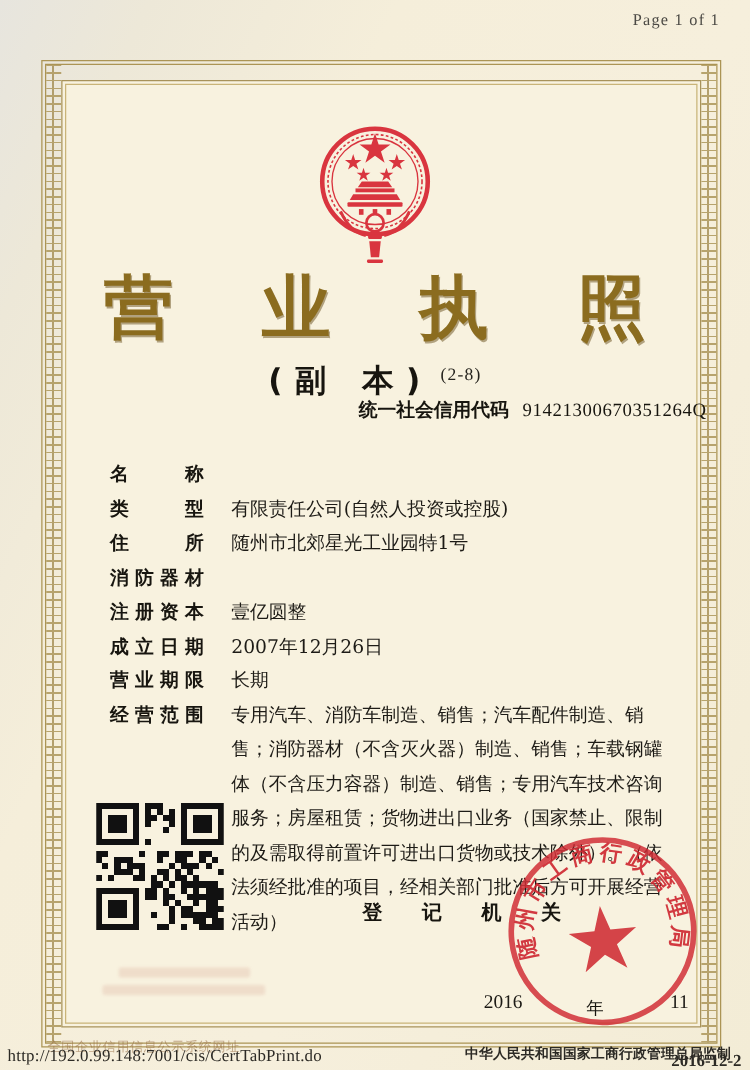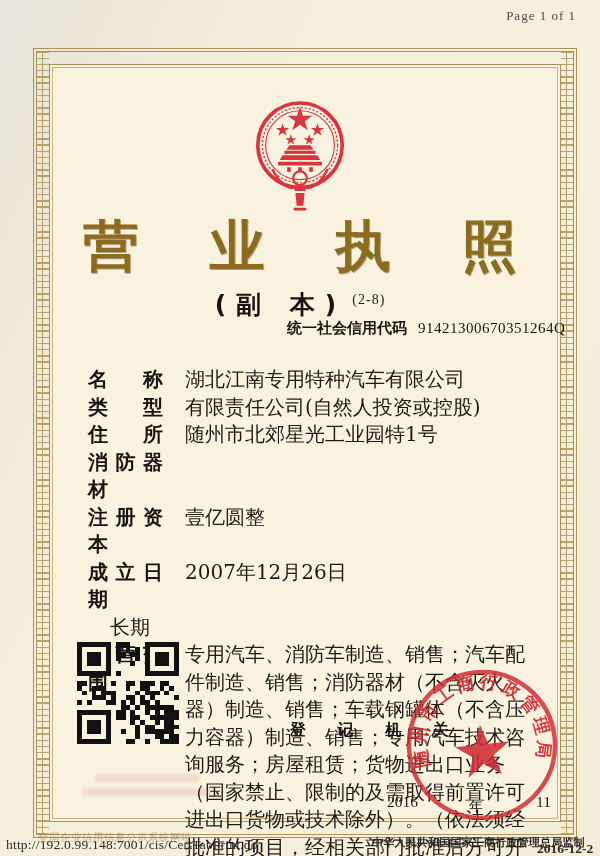--- a/index.html
+++ b/index.html
@@ -47,21 +47,21 @@
   .copy-no { font-family:"Liberation Serif",serif; font-size:14px; color:#26241e;
     display:inline-block; transform:translateY(-9px); margin-left:1px; letter-spacing:1px; }
 
   .credit-row { position:absolute; top:319px; left:287px; display:flex; align-items:baseline; }
   .credit-label { font-size:15px; font-weight:bold; color:#17150f; }
   .credit-code { font-family:"Liberation Serif",serif; font-size:15px; color:#17150f;
     margin-left:11px; letter-spacing:.5px; }
 
   
   .fields { position:absolute; left:88px; top:366px; width:462px; }
-  .frow { display:flex; align-items:flex-start; line-height:27.5px; font-size:20px; }
+  .frow { display:flex; align-items:flex-start; line-height:27.5px; font-size:15px; }
   .flabel { display:inline-block; width:75px; flex:0 0 75px; font-weight:bold; color:#17150f;
     text-align:justify; text-align-last:justify; }
   .fvalue { margin-left:22px; font-family:"DejaVu Serif","Liberation Serif",serif;
     color:#1d1b16; width:358px; }
 
   
   .qr { position:absolute; left:77px; top:641px; width:102px; height:104px; }
 
   
   .registry { position:absolute; left:290px; top:720px; font-size:16px; font-weight:bold;
@@ -146,21 +146,20 @@
   </div>
 
   <div class="credit-row">
     <span class="credit-label">统一社会信用代码</span>
     <span class="credit-code">91421300670351264Q</span>
   </div>
 
   <div class="fields">
     <div class="frow">
       <span class="flabel">名称</span>
-      <span class="fvalue">湖北江南专用特种汽车有限公司</span>
     </div>
     <div class="frow">
       <span class="flabel">类型</span>
       <span class="fvalue">有限责任公司(自然人投资或控股)</span>
     </div>
     <div class="frow">
       <span class="flabel">住所</span>
       <span class="fvalue">随州市北郊星光工业园特1号</span>
     </div>
     <div class="frow">
@@ -168,20 +167,21 @@
     </div>
     <div class="frow">
       <span class="flabel">注册资本</span>
       <span class="fvalue">壹亿圆整</span>
     </div>
     <div class="frow">
       <span class="flabel">成立日期</span>
       <span class="fvalue">2007年12月26日</span>
     </div>
     <div class="frow">
+      <span class="flabel">营业期限</span>
       <span class="fvalue">长期</span>
     </div>
     <div class="frow">
       <span class="flabel">经营范围</span>
       <span class="fvalue">专用汽车、消防车制造、销售；汽车配件制造、销售；消防器材（不含灭火器）制造、销售；车载钢罐体（不含压力容器）制造、销售；专用汽车技术咨询服务；房屋租赁；货物进出口业务（国家禁止、限制的及需取得前置许可进出口货物或技术除外）。（依法须经批准的项目，经相关部门批准后方可开展经营活动）</span>
     </div>
   </div>
 
   <svg class="qr" id="qr" viewBox="0 0 21 21" shape-rendering="crispEdges">
       <rect x="8" y="0" width="1" height="1" fill="#111"></rect>

